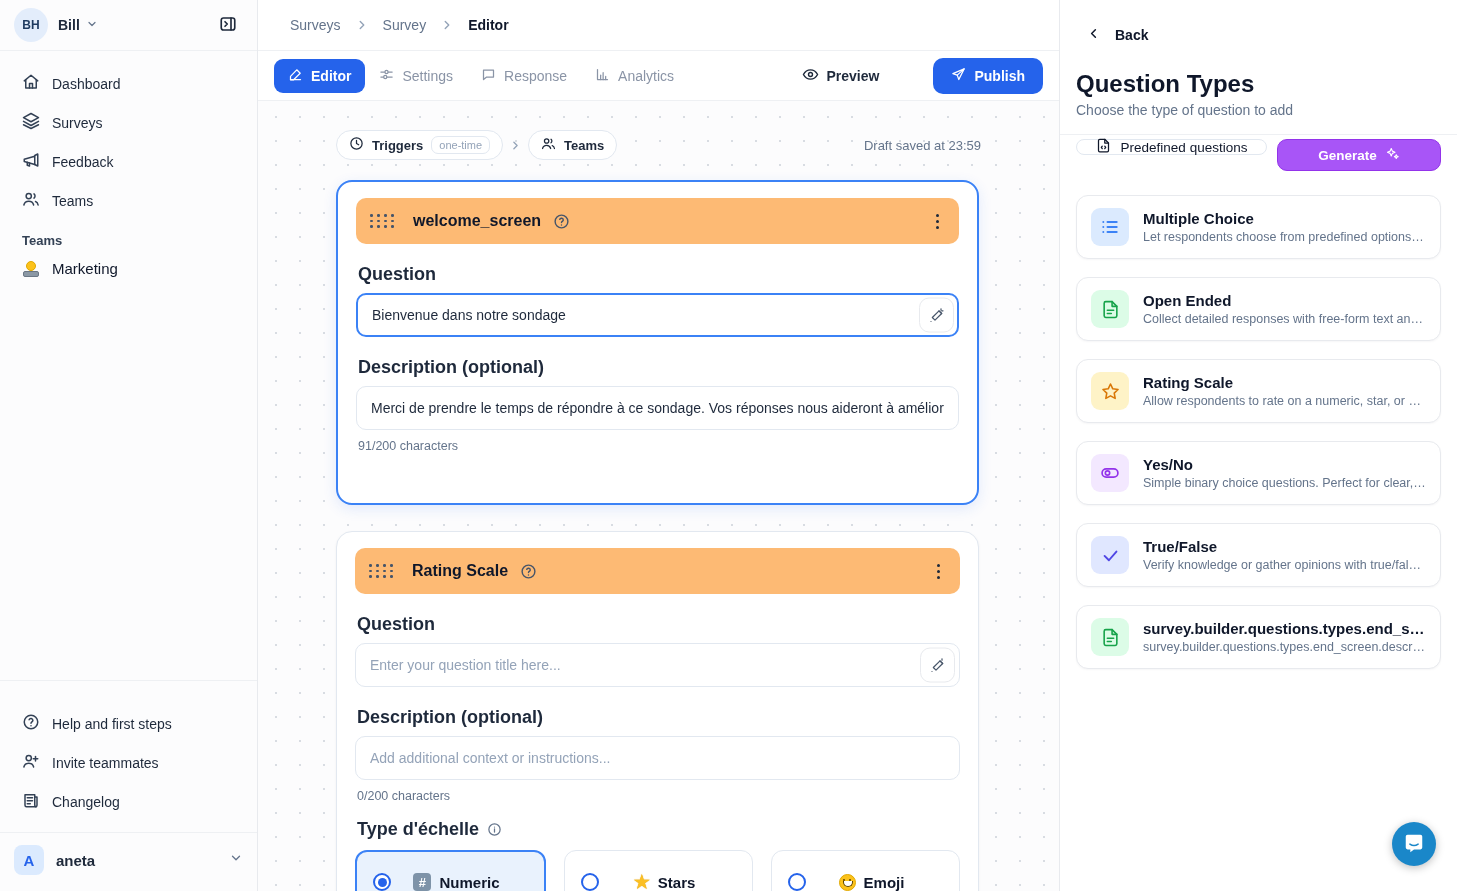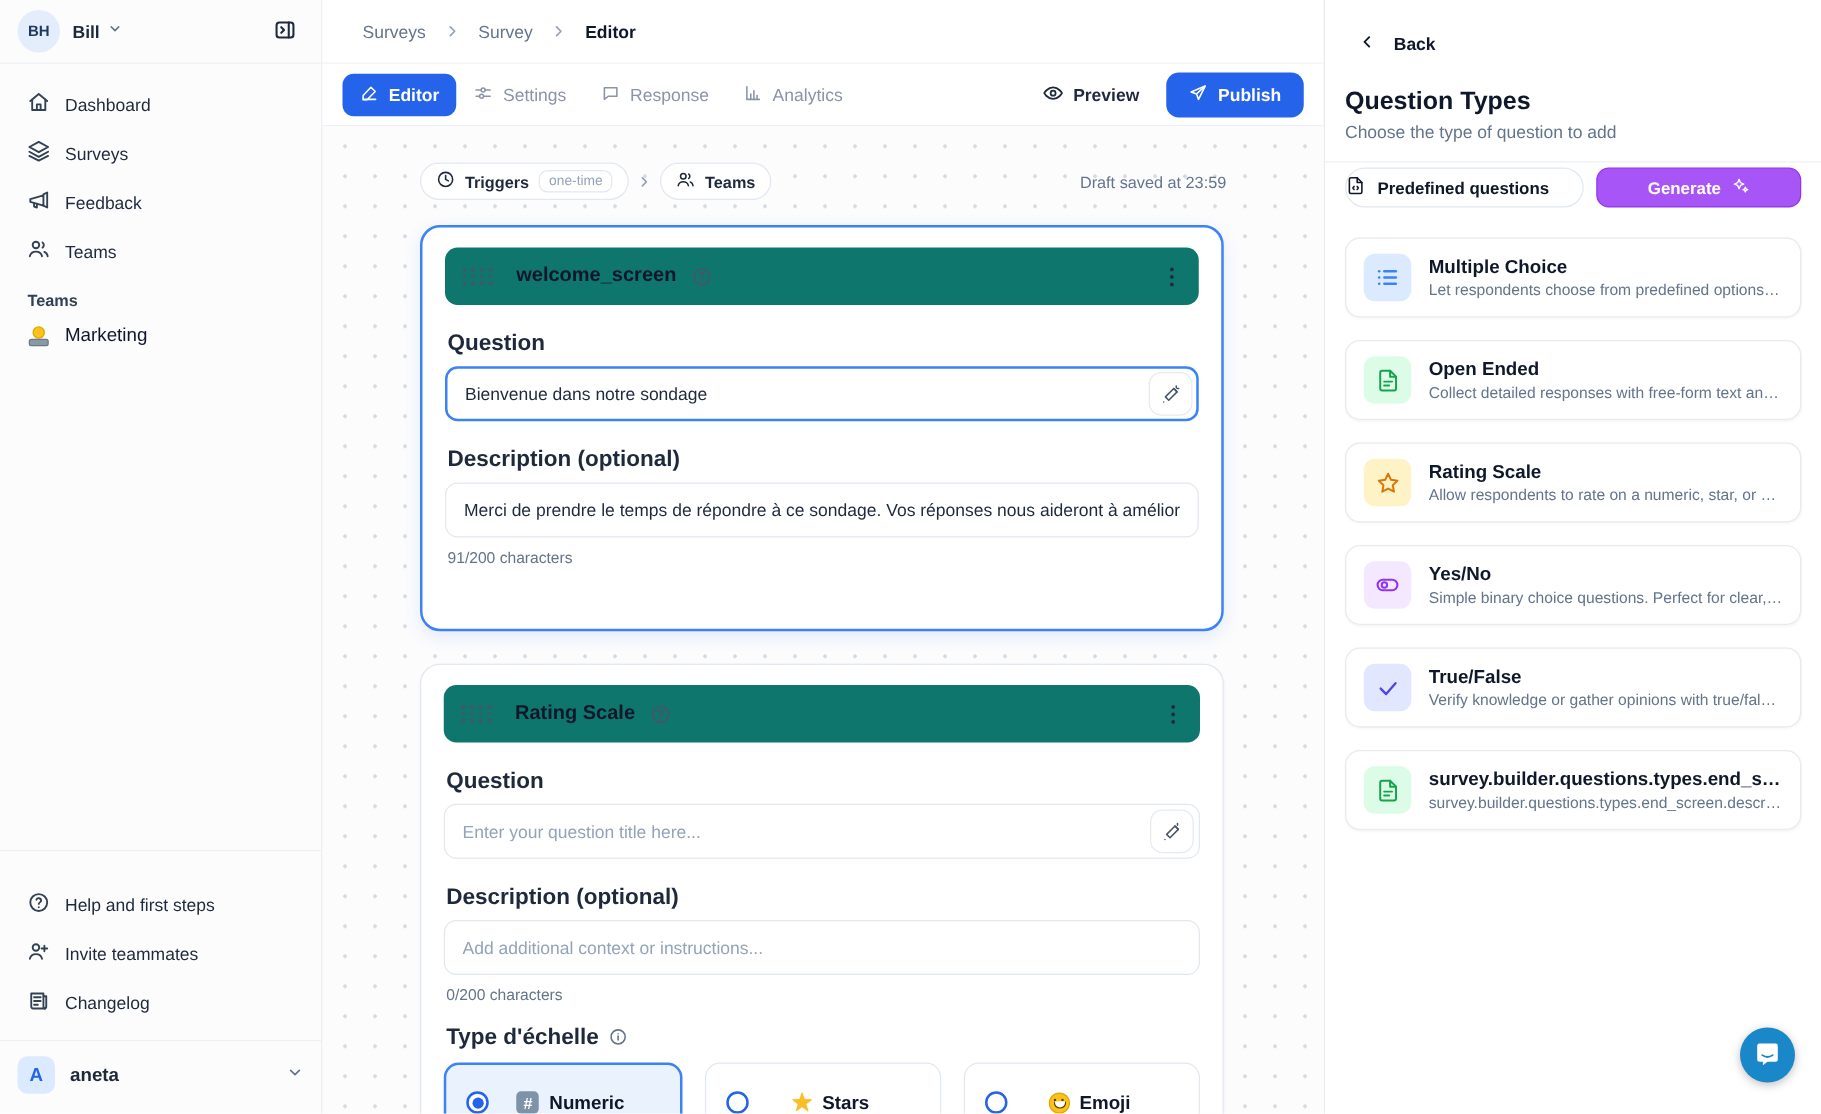--- a/index.html
+++ b/index.html
@@ -31,33 +31,33 @@
   .main { flex:1; display:flex; flex-direction:column; min-width:0; }
   .breadcrumb-bar { height:51px; display:flex; align-items:center; gap:14px; padding:0 32px; border-bottom:1px solid #eef0f3; background:#fff; }
   .bc-item { font-size:14px; color:#64748b; cursor:pointer; }
   .bc-item.current { color:#0f172a; font-weight:600; cursor:default; }
   .bc-sep { color:#94a3b8; display:flex; }
   .toolbar { height:50px; display:flex; align-items:center; padding:0 16px; border-bottom:1px solid #eef0f3; background:#fff; }
   .tab { display:flex; align-items:center; gap:8px; font-size:14px; color:#8a94a6; padding:8px 14px; border-radius:9px; cursor:pointer; border:none; background:transparent; }
   .tab.active { background:#2563eb; color:#fff; font-weight:600; }
   .toolbar-right { margin-left:auto; display:flex; align-items:center; gap:10px; }
   .btn-preview { display:flex; align-items:center; gap:8px; font-size:14px; font-weight:600; color:#1e293b; background:transparent; border:none; padding:8px 12px; cursor:pointer; }
-  .btn-publish { display:flex; align-items:center; gap:8px; font-size:14px; font-weight:600; color:#fff; background:#2563eb; border:none; border-radius:10px; padding:9px 18px; cursor:pointer; }
+  .btn-publish { display:flex; align-items:center; gap:8px; font-size:14px; font-weight:600; color:#fff; background:#2563eb; border:none; border-radius:10px; padding:9px 18px; cursor:pointer;margin-left:32px; }
 
   
   .canvas { flex:1; background-color:#fcfcfd; background-image:radial-gradient(#d8dce2 1.5px, transparent 1.5px); background-size:24px 24px; background-position:6px 4px; padding:29px 78px 0 78px; overflow:hidden; position:relative; }
   .canvas-head { display:flex; align-items:center; }
   .chip { display:flex; align-items:center; gap:8px; background:#fff; border:1px solid #e2e8f0; border-radius:999px; padding:5px 12px; font-size:13px; font-weight:600; color:#1e293b; cursor:pointer; }
   .chip-badge { font-size:11px; font-weight:400; color:#94a3b8; border:1px solid #e2e8f0; border-radius:7px; padding:2px 7px; background:#fff; }
   .chip-sep { margin:0 6px; color:#94a3b8; display:flex; }
   .draft-status { margin-left:auto; font-size:13px; color:#64748b; }
 
   .qcard { background:#fff; border:1px solid #e2e8f0; border-radius:16px; padding:16px 18px; width:643px; box-shadow:0 1px 3px rgba(15,23,42,.05); }
   .qcard.selected { border:2px solid #3b82f6; box-shadow:0 4px 14px rgba(37,99,235,.12); }
-  .qcard-header { display:flex; align-items:center; background:#0f766e; border-radius:10px; height:46px; padding:0 14px; }
+  .qcard-header { display:flex; align-items:center; background:#fdba74; border-radius:10px; height:46px; padding:0 14px; }
   .drag-handle { display:grid; grid-template-columns:repeat(4,4px); grid-gap:3px; margin-right:18px; cursor:grab; }
   .drag-handle i { width:2.5px; height:2.5px; border-radius:50%; background:#475569; }
   .qcard-title { font-size:16px; font-weight:700; color:#0f172a; }
   .help-ic { margin-left:12px; color:#475569; display:flex; cursor:pointer; }
   .kebab { margin-left:auto; border:none; background:transparent; color:#1e293b; cursor:pointer; display:flex; flex-direction:column; gap:3px; padding:6px; }
   .kebab i { width:3px; height:3px; border-radius:50%; background:#1e293b; }
   .field-label { font-size:18px; font-weight:600; color:#1e293b; margin:20px 0 8px 2px; display:flex; align-items:center; gap:8px; }
   .input-row { position:relative; }
   .text-input { width:100%; height:44px; border:1px solid #e2e8f0; border-radius:10px; padding:0 52px 0 14px; font-size:14px; color:#1e293b; background:#fff; font-family:"Liberation Sans", sans-serif; outline:none; }
   .text-input.focused { border:2px solid #3b82f6; }
@@ -73,24 +73,24 @@
   .scale-label { font-size:15px; font-weight:600; color:#0f172a; display:flex; align-items:center; gap:8px; margin:0 auto; transform:translateX(-10px); }
   .numkey { width:18px; height:18px; border-radius:4px; background:#7e93a8; color:#fff; font-weight:bold; font-size:13px; display:flex; align-items:center; justify-content:center; }
   .star-glyph { color:#fbbf24; font-size:18px; line-height:1; text-shadow:0 0 1px #d99a00; }
   .smiley { width:17px; height:17px; border-radius:50%; background:#fcc21b; border:1px solid #e0a800; position:relative; }
   .smiley::before { content:""; position:absolute; left:3px; top:4px; width:2.5px; height:2.5px; border-radius:50%; background:#5b4200; box-shadow:6px 0 0 #5b4200; }
   .smiley::after { content:""; position:absolute; left:3.5px; top:6px; width:8px; height:5px; border-radius:0 0 8px 8px; background:#fff; border:1px solid #5b4200; border-top:none; }
 
   
   .rpanel { width:398px; min-width:398px; height:100%; background:#fff; border-left:1px solid #e8eaee; padding:26px 16px 0 16px; overflow:hidden; }
   .back-row { display:flex; align-items:center; gap:14px; font-size:14px; font-weight:600; color:#0f172a; cursor:pointer; padding-left:10px; }
-  .rp-title { font-size:20px; font-weight:700; color:#0f172a; margin:26px 0 4px 0; }
+  .rp-title { font-size:24px; font-weight:700; color:#0f172a; margin:26px 0 4px 0; }
   .rp-sub { font-size:14px; color:#64748b; padding-bottom:16px; border-bottom:1px solid #eef0f3; margin:0 -16px 4px -16px; padding-left:16px; }
   .rp-actions { display:flex; gap:10px; margin-bottom:24px; }
-  .btn-predef { flex:1; display:flex; align-items:center; justify-content:flex-start; gap:10px; height:32px; background:#fff; border:1px solid #e2e8f0; border-radius:16px; font-size:13.5px; font-weight:700; color:#0f172a; cursor:pointer; }
+  .btn-predef { flex:1; display:flex; align-items:center; justify-content:center; gap:10px; height:16px; background:#fff; border:1px solid #e2e8f0; border-radius:16px; font-size:13.5px; font-weight:400; color:#0f172a; cursor:pointer; }
   .btn-generate { width:164px; display:flex; align-items:center; justify-content:center; gap:8px; height:32px; background:#a855f7; border:1px solid #9333ea; border-radius:10px; font-size:13.5px; font-weight:600; color:#fff; cursor:pointer; }
   .tq-card { display:flex; align-items:center; gap:14px; border:1px solid #e8eaee; border-radius:12px; background:#fff; padding:12px 14px; height:64px; margin-bottom:18px; cursor:pointer; box-shadow:0 1px 2px rgba(15,23,42,.04); }
   .tq-icon { width:38px; height:38px; border-radius:9px; display:flex; align-items:center; justify-content:center; flex:none; }
   .tq-text { min-width:0; }
   .tq-title { font-size:15px; font-weight:700; color:#0f172a; white-space:nowrap; overflow:hidden; text-overflow:ellipsis; }
   .tq-desc { font-size:12.5px; color:#64748b; margin-top:3px; white-space:nowrap; overflow:hidden; text-overflow:ellipsis; }
 
   .chat-fab { position:absolute; right:21px; bottom:25px; width:44px; height:44px; border-radius:50%; background:#1a87c9; border:none; display:flex; align-items:center; justify-content:center; cursor:pointer; box-shadow:0 2px 8px rgba(0,0,0,.25); }
 </style>
 </head>

